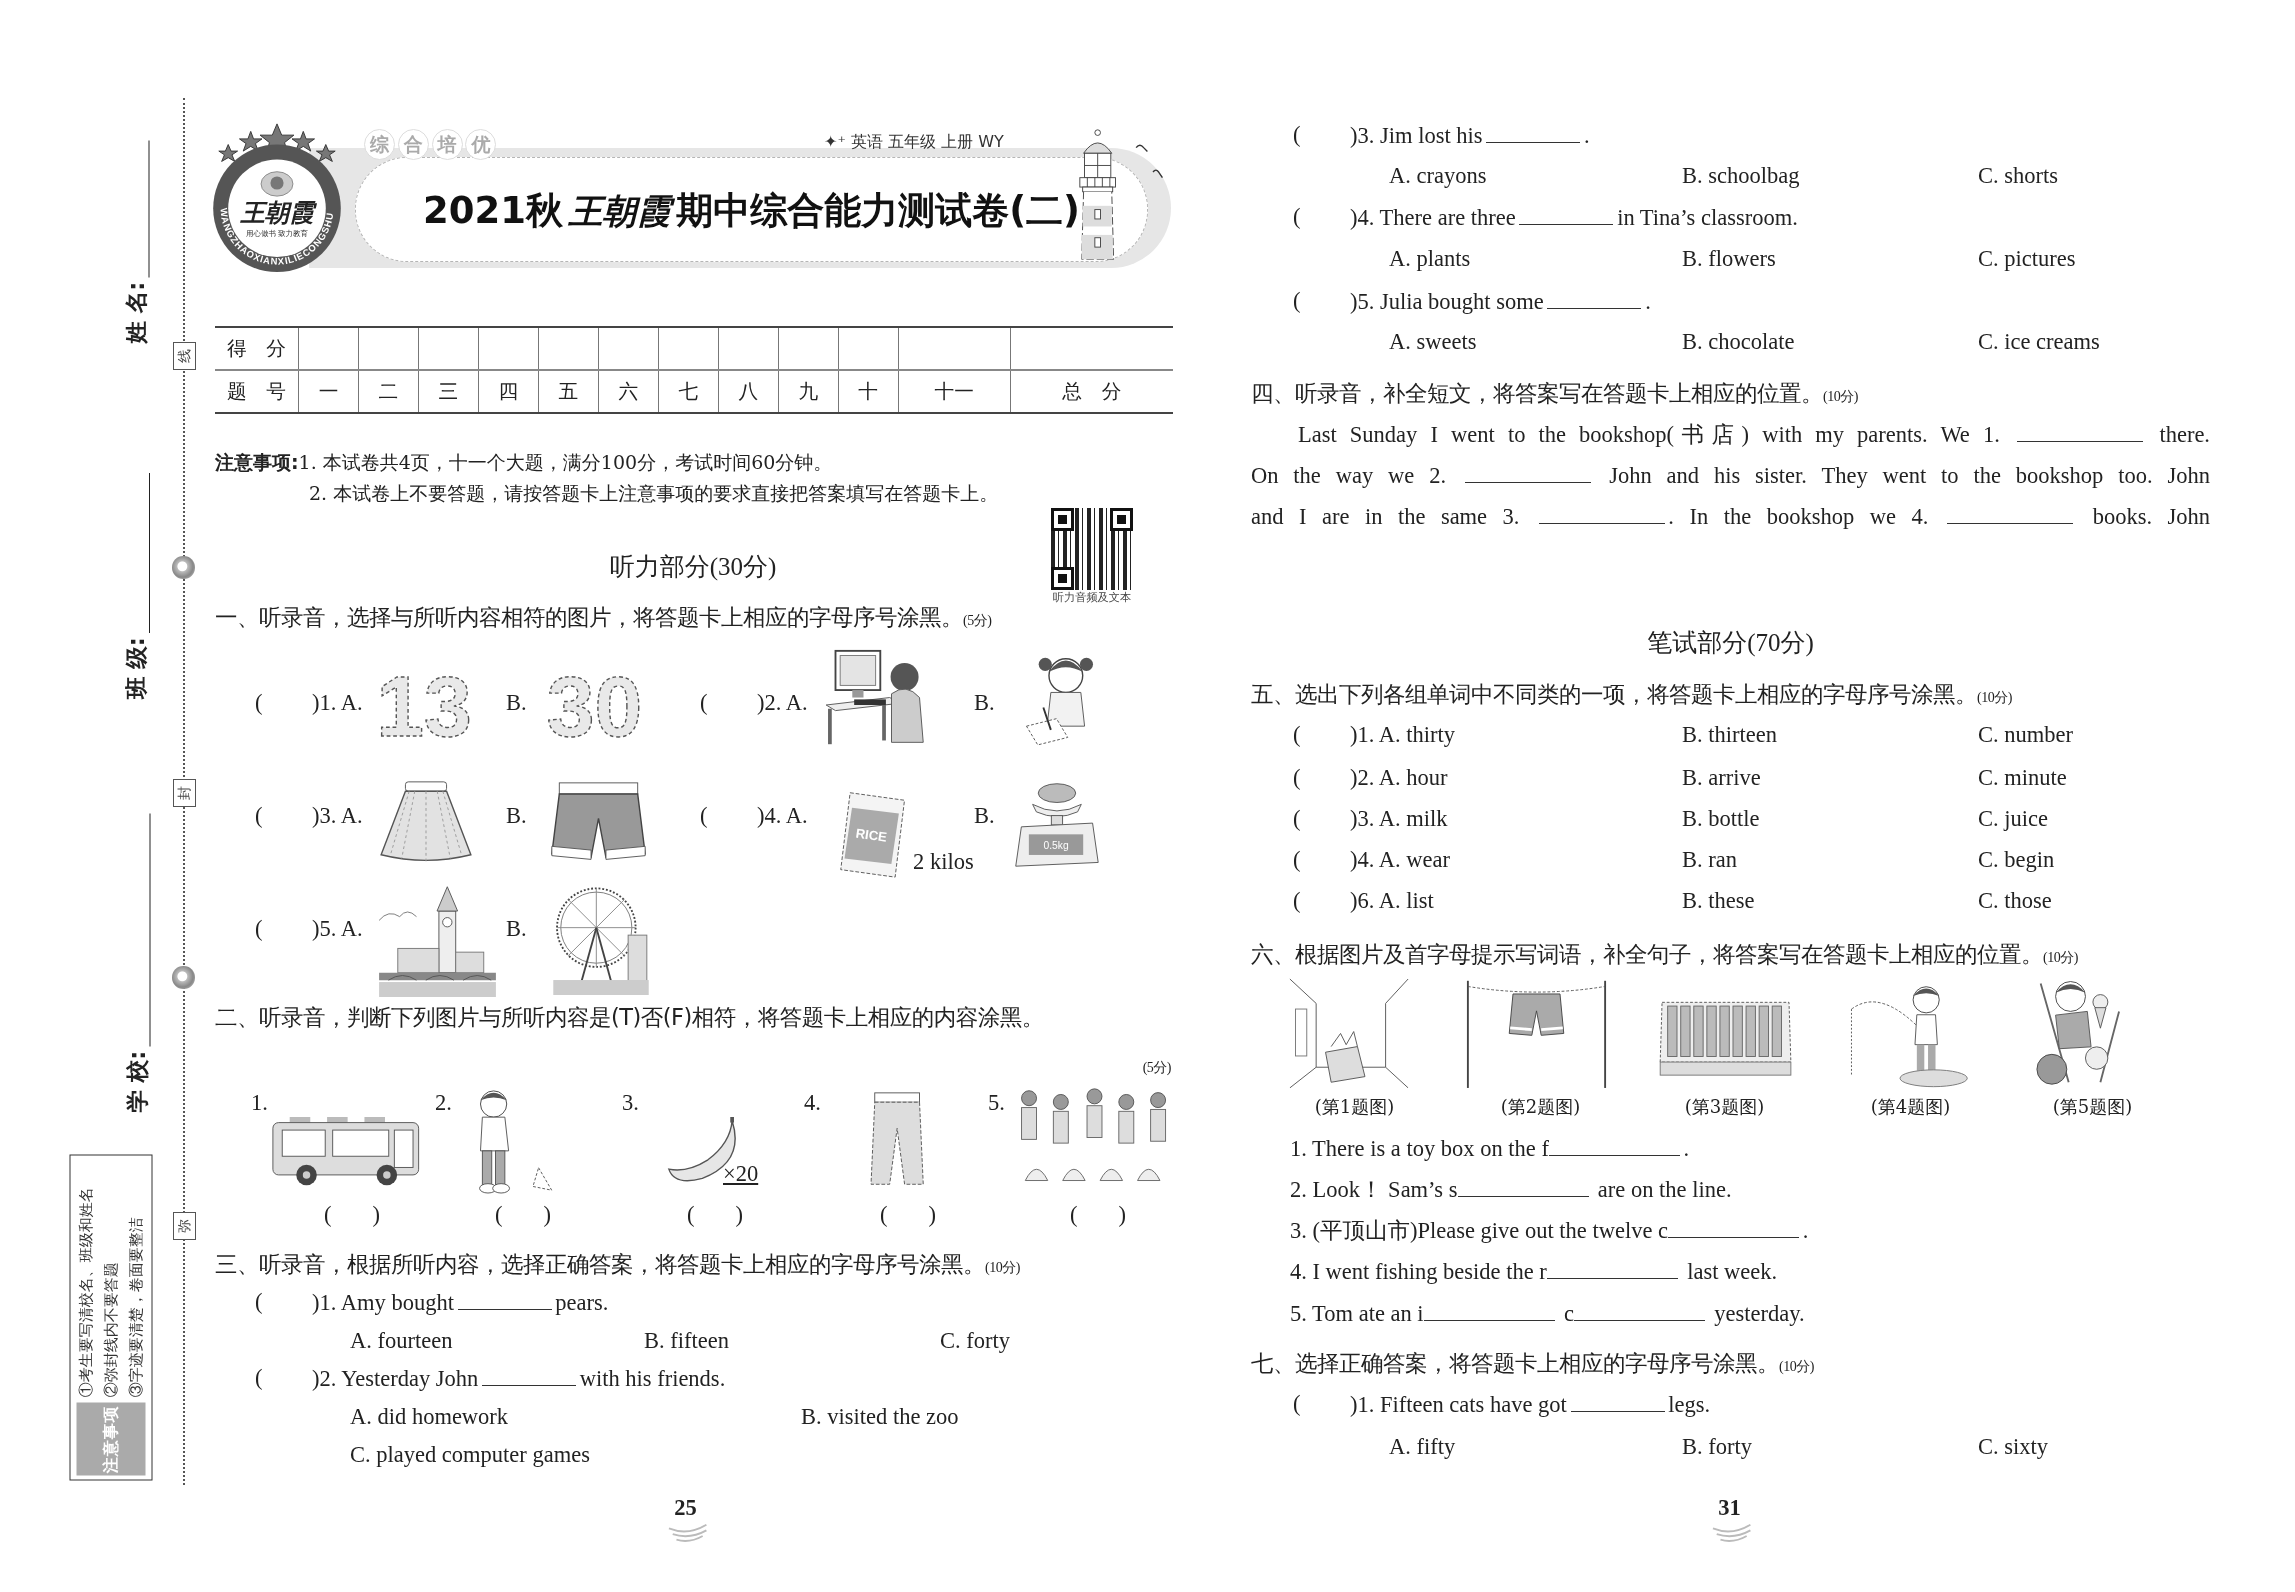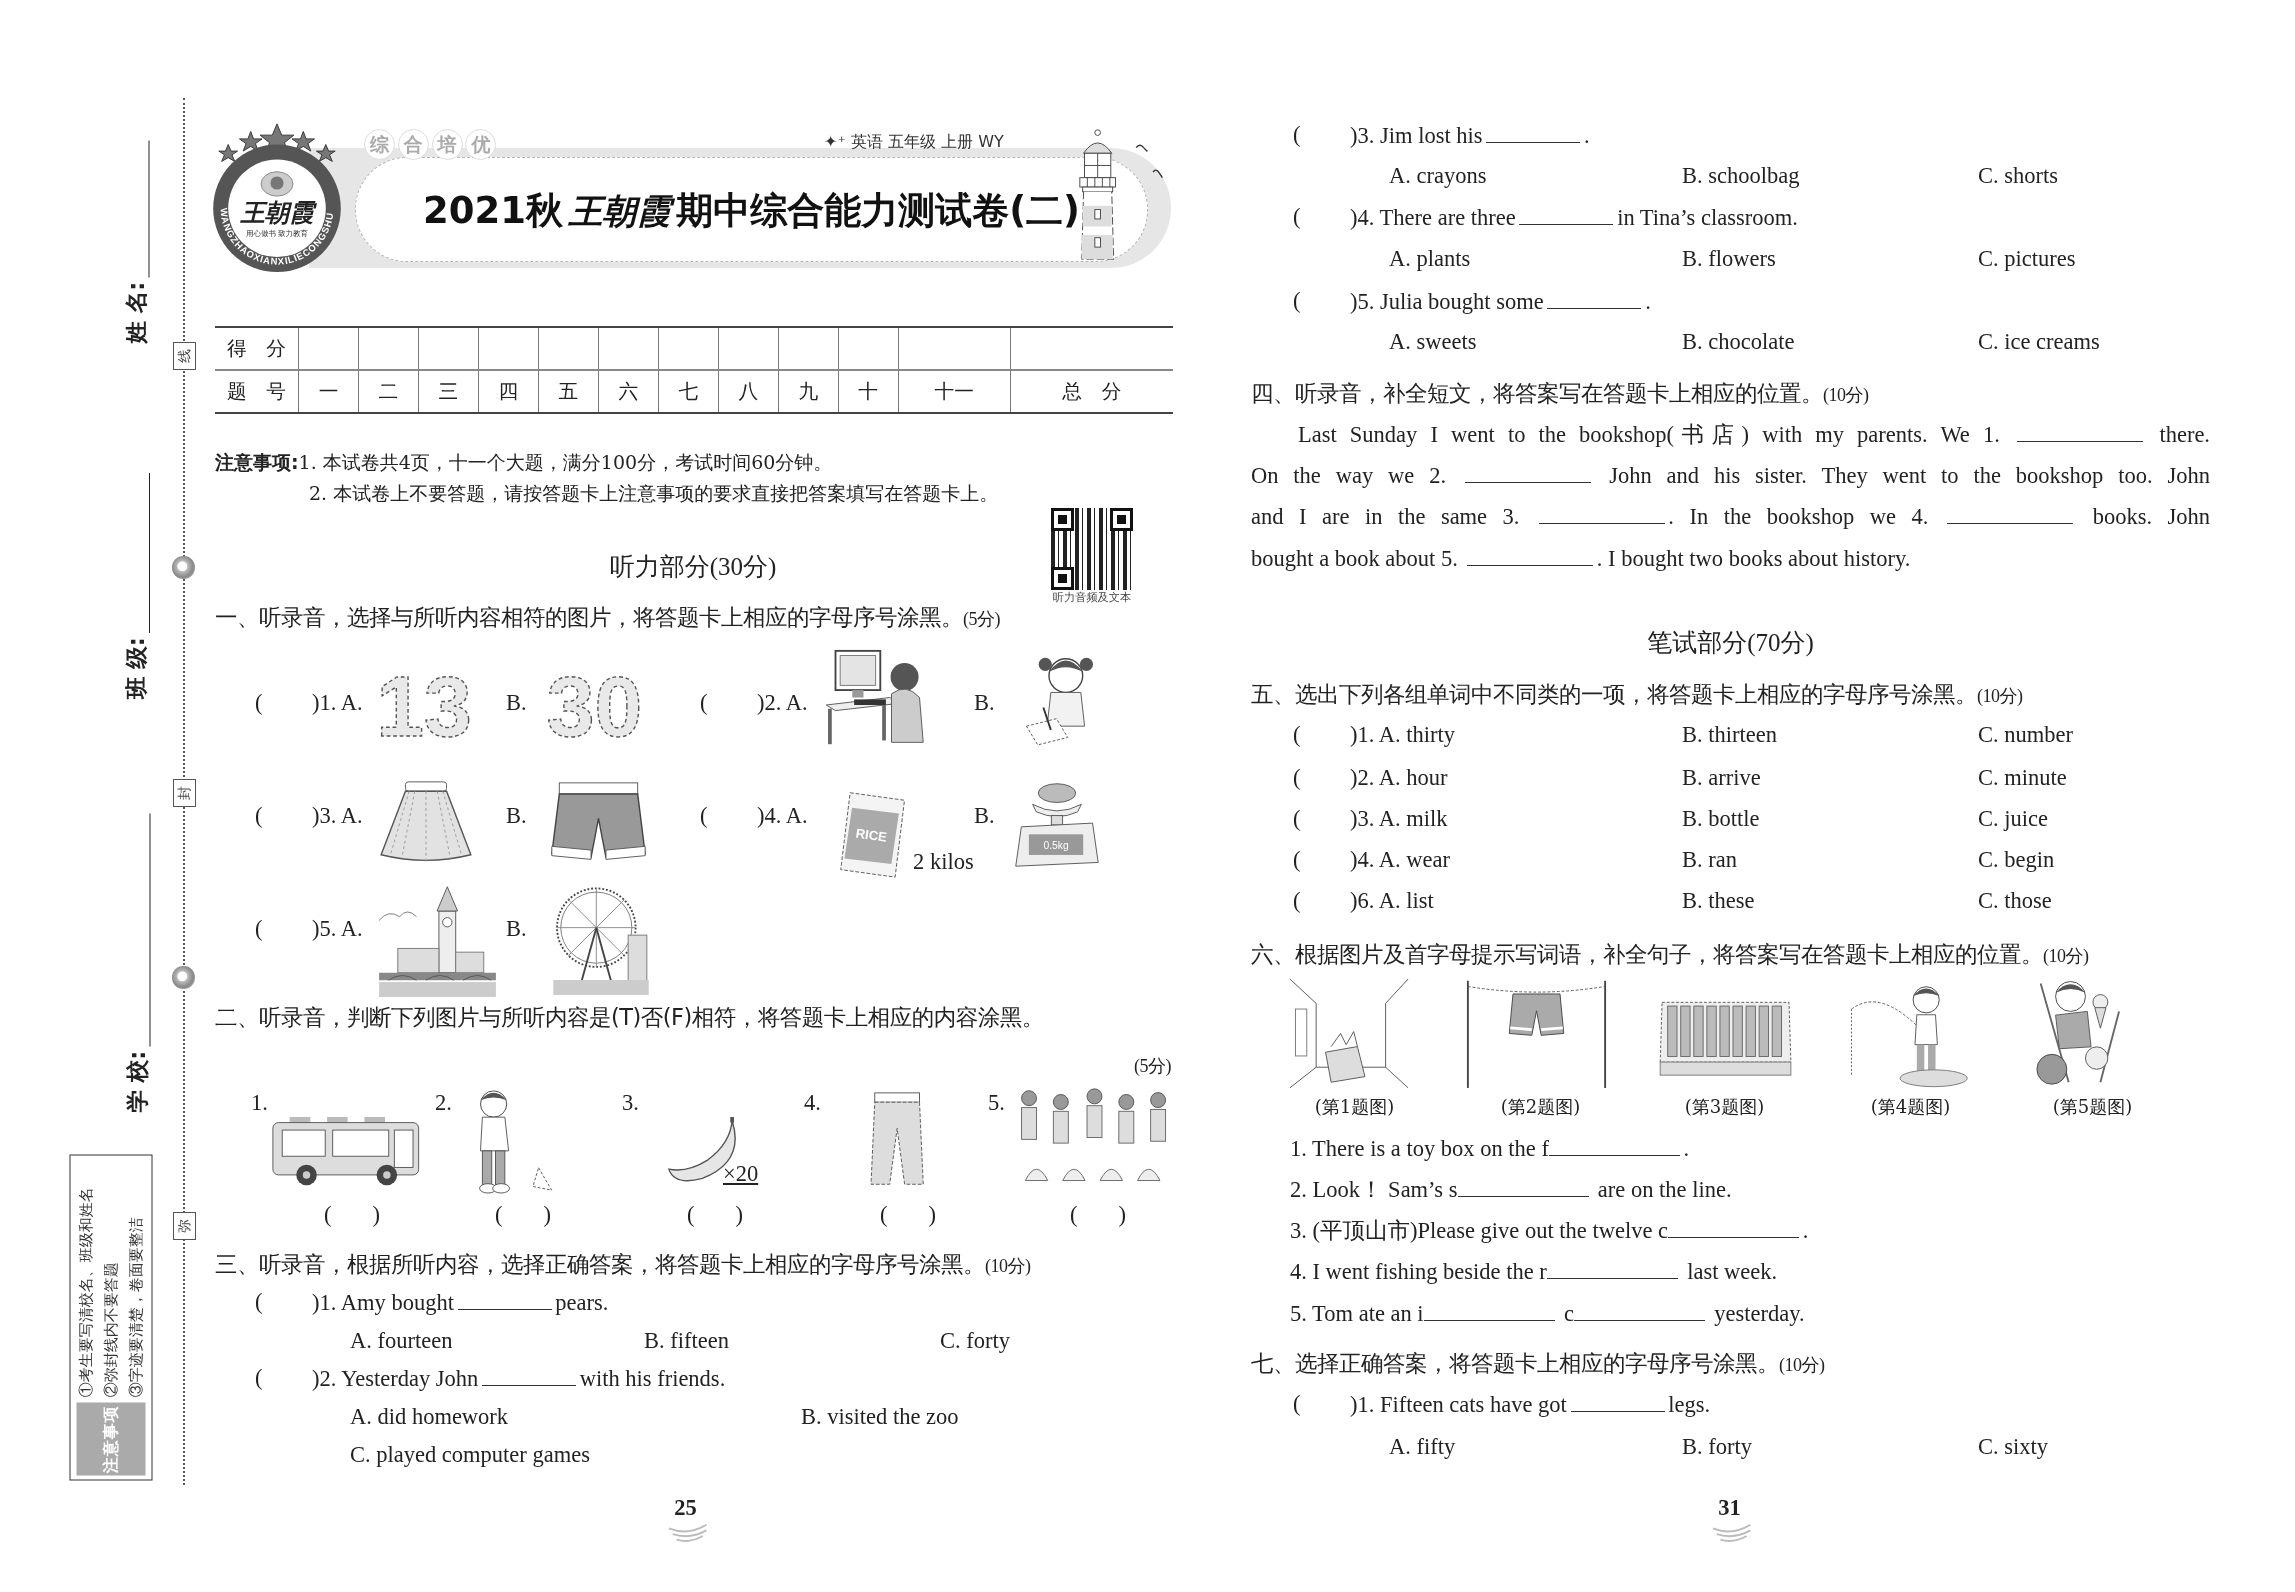--- a/index.html
+++ b/index.html
@@ -2,21 +2,21 @@
 <html style="font-size:15px"><head>
 <meta charset="utf-8">
 <style>
   html,body{margin:0;padding:0;background:#fff;}
   #page{position:relative;width:2295px;height:1593px;overflow:hidden;background:#fff;color:#222;}
   .a{position:absolute;white-space:nowrap;}
   .cn{font-family:"DejaVu Sans","Liberation Sans",sans-serif;}
   .ln{height:28px;line-height:28px;}
   .en{font-family:"Liberation Serif","DejaVu Serif",serif;font-size:22.5px;}
   .hd{font-family:"DejaVu Sans","Liberation Sans",sans-serif;font-size:22.5px;letter-spacing:-0.5px;}
-  .hd .pts{font-family:"Liberation Serif","DejaVu Serif",serif;font-size:18px;}
+  .hd .pts{font-family:"Liberation Serif","DejaVu Serif",serif;font-size:14px;}
   .blank{display:inline-block;border-bottom:1.5px solid #333;height:20.6px;vertical-align:baseline;margin:0 3.7px;}
   .b100{width:94px;} .b135{width:126px;} .b140{width:131px;}
   
   .dotline{left:183px;top:98px;height:1387px;border-left:2.8px dotted #555;}
   .seal{width:20.6px;height:26px;border:0.9px solid #555;background:#fff;font-size:14px;text-align:center;line-height:26px;color:#444;}
   .seal span{display:inline-block;transform:rotate(-90deg);}
   .coin{width:22.5px;height:22.5px;border-radius:50%;background:radial-gradient(circle at 45% 45%,#fff 0 25%,#bbb 30%,#888 60%,#ccc 100%);}
   .vfield{height:28px;display:flex;align-items:flex-end;transform:rotate(-90deg);transform-origin:center;}
   .vfield .lab{font-size:22.5px;line-height:28px;font-weight:bold;color:#222;padding-right:3.7px;}
   .vfield .line{flex:1;border-bottom:1.5px solid #222;height:26px;}
@@ -408,21 +408,20 @@
   <span class="a ln br" style="left:1293px;top:287px;">(</span>
   <div class="a ln en" style="left:1350px;top:287px;"><span>)</span><span>5.</span> <span>Julia bought some</span><span class="blank b100"></span><span>.</span></div>
   <span class="a ln en" style="left:1389px;top:328px;">A. sweets</span>
   <span class="a ln en" style="left:1682px;top:328px;">B. chocolate</span>
   <span class="a ln en" style="left:1978px;top:328px;">C. ice creams</span>
 
   <div class="a ln hd" style="left:1251px;top:379px;"><span>四、听录音，补全短文，将答案写在答题卡上相应的位置。</span><span class="pts">(10分)</span></div>
   <div class="a ln en para" style="left:1251px;top:420px;text-indent:47px;"><span>Last Sunday I went to the bookshop(书店) with my parents. We 1.</span> <span class="blank b135"></span> <span>there.</span></div>
   <div class="a ln en para" style="left:1251px;top:461px;"><span>On the way we 2.</span> <span class="blank b135"></span> <span>John and his sister. They went to the bookshop too. John</span></div>
   <div class="a ln en para" style="left:1251px;top:502px;"><span>and I are in the same 3.</span> <span class="blank b135"></span><span>. In the bookshop we 4.</span> <span class="blank b135"></span> <span>books. John</span></div>
-  <div class="a ln en" style="left:1251px;top:544px;"><span>bought a book about 5.</span> <span class="blank b135"></span><span>. I bought two books about history.</span></div>
 
   <div class="a ln sect cn" style="left:1251px;top:629px;width:959px;"><span>笔试部分</span><span class="pts">(70分)</span></div>
 
   <div class="a ln hd" style="left:1251px;top:680px;"><span>五、选出下列各组单词中不同类的一项，将答题卡上相应的字母序号涂黑。</span><span class="pts">(10分)</span></div>
 
   <span class="a ln br" style="left:1293px;top:721px;">(</span>
   <div class="a ln en" style="left:1350px;top:721px;"><span>)</span><span>1. A. thirty</span></div>
   <span class="a ln en" style="left:1682px;top:721px;">B. thirteen</span>
   <span class="a ln en" style="left:1978px;top:721px;">C. number</span>
 

